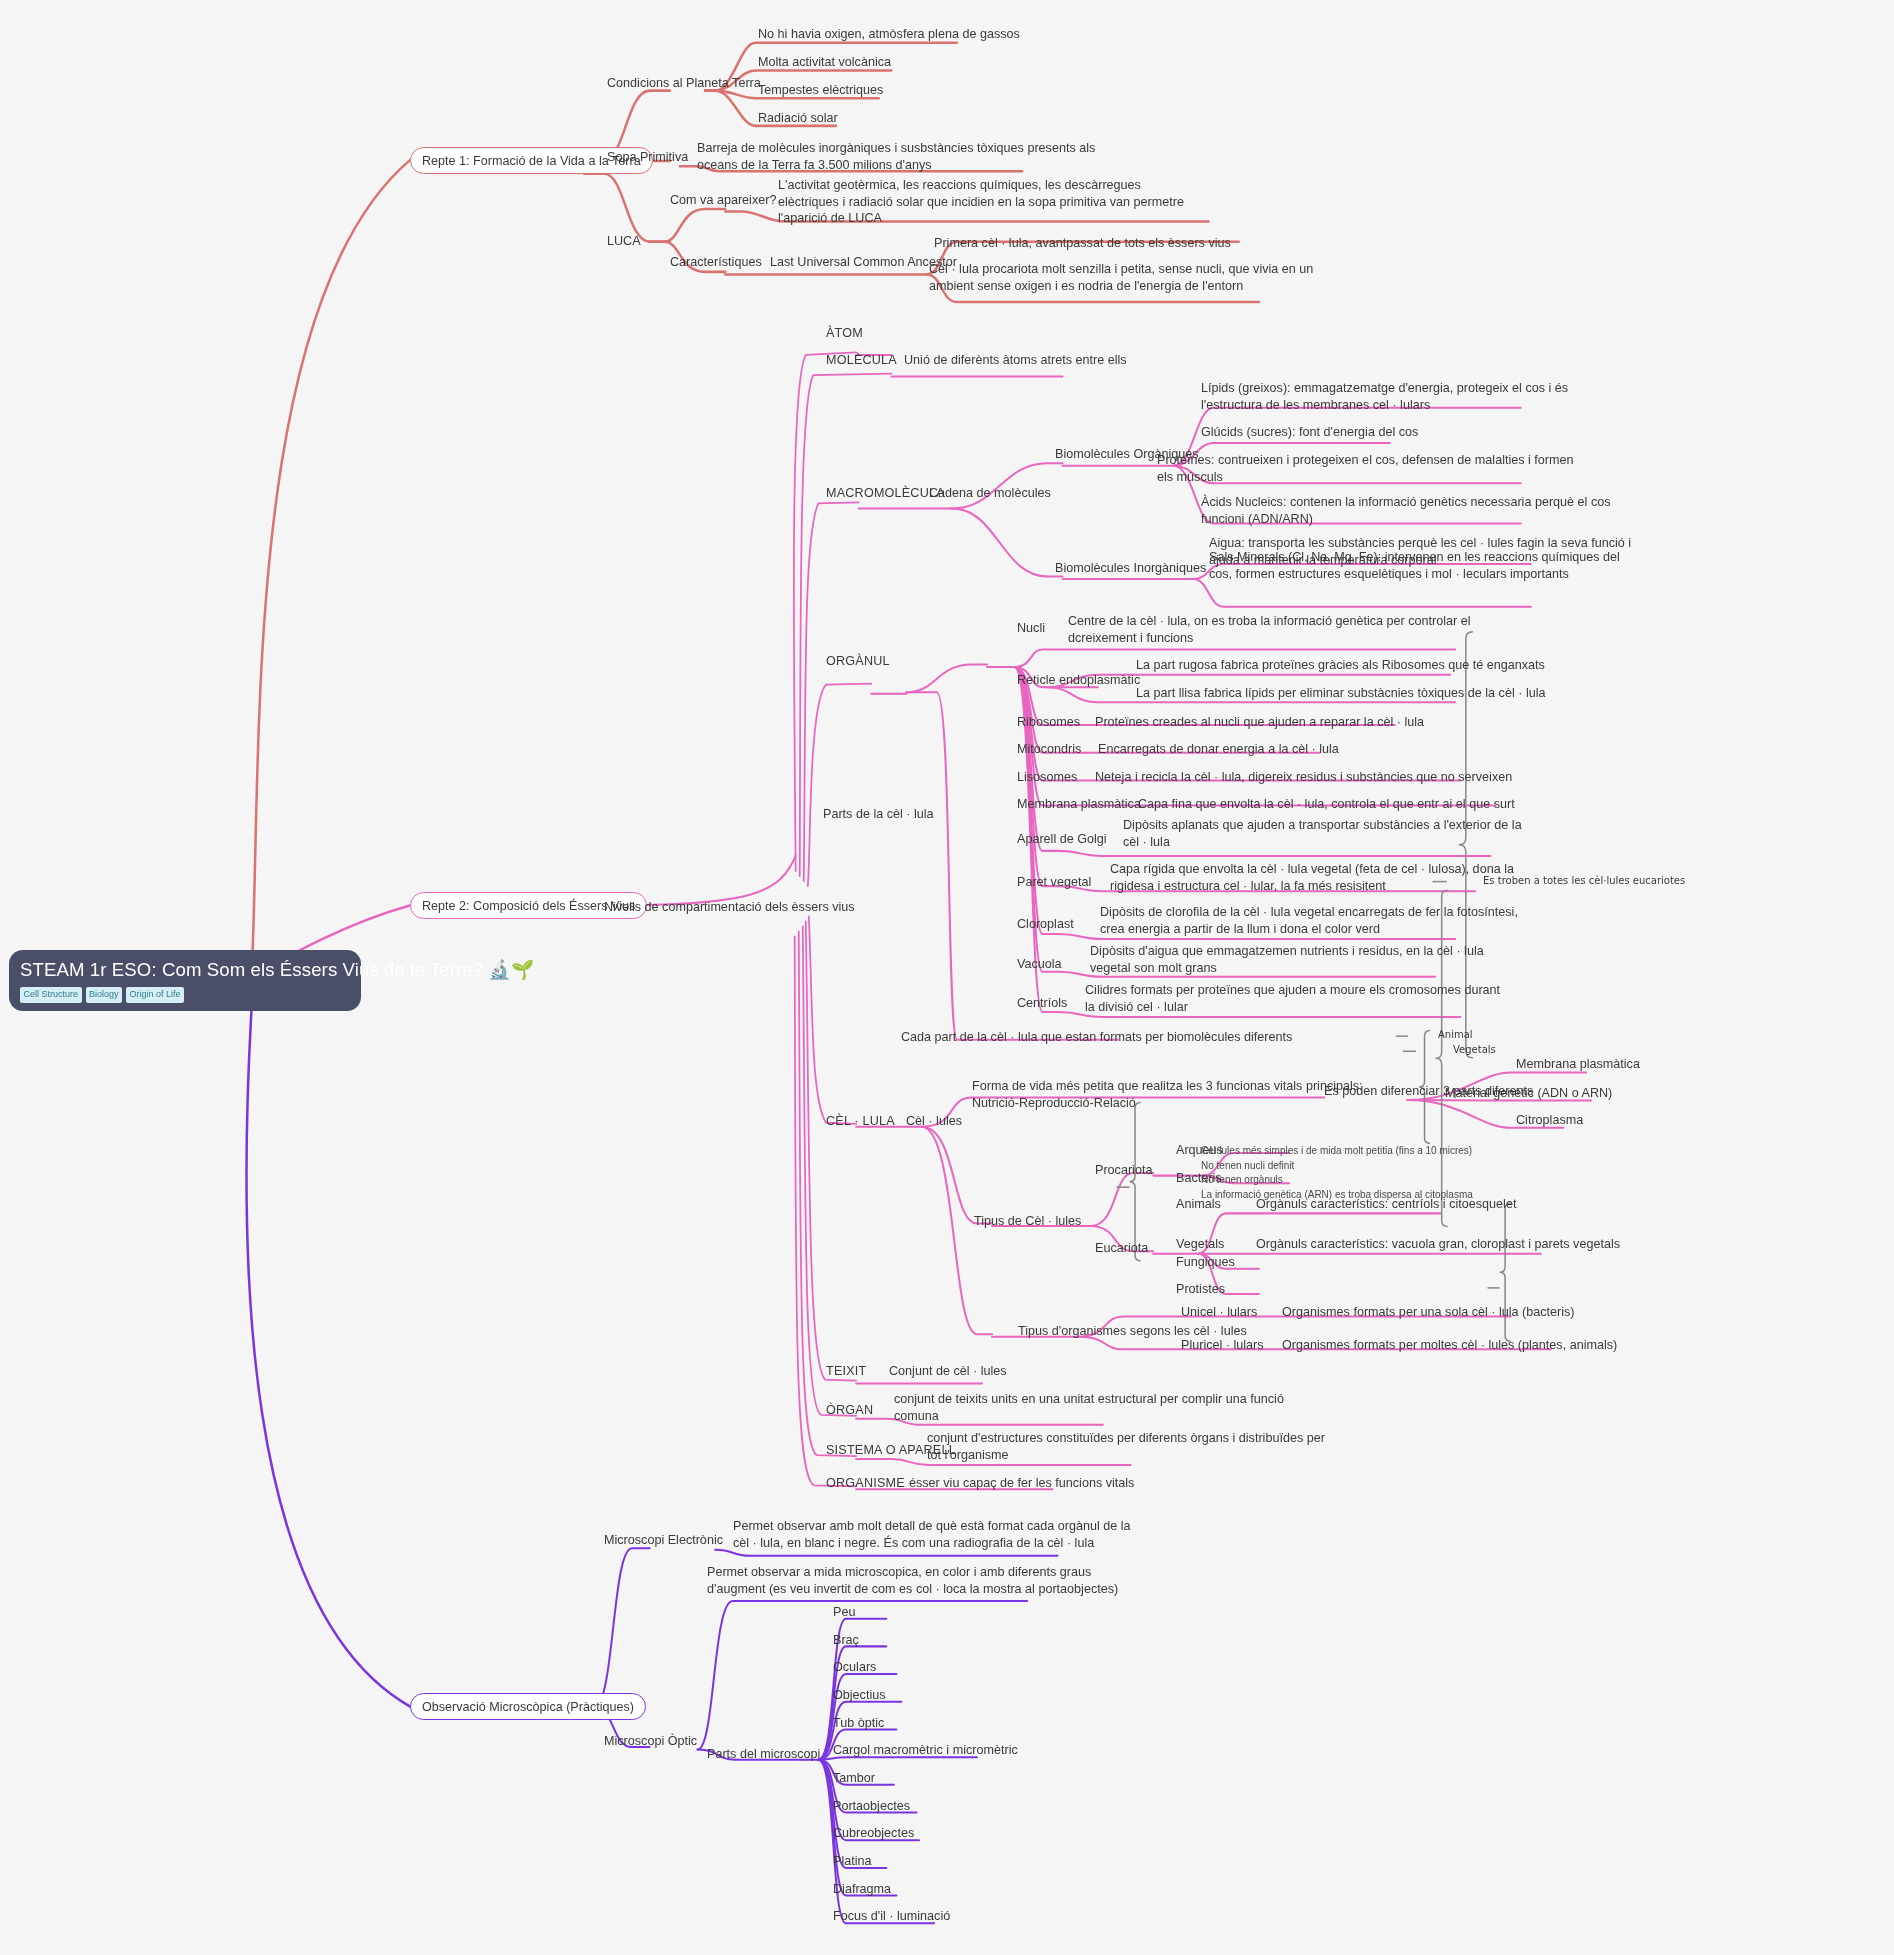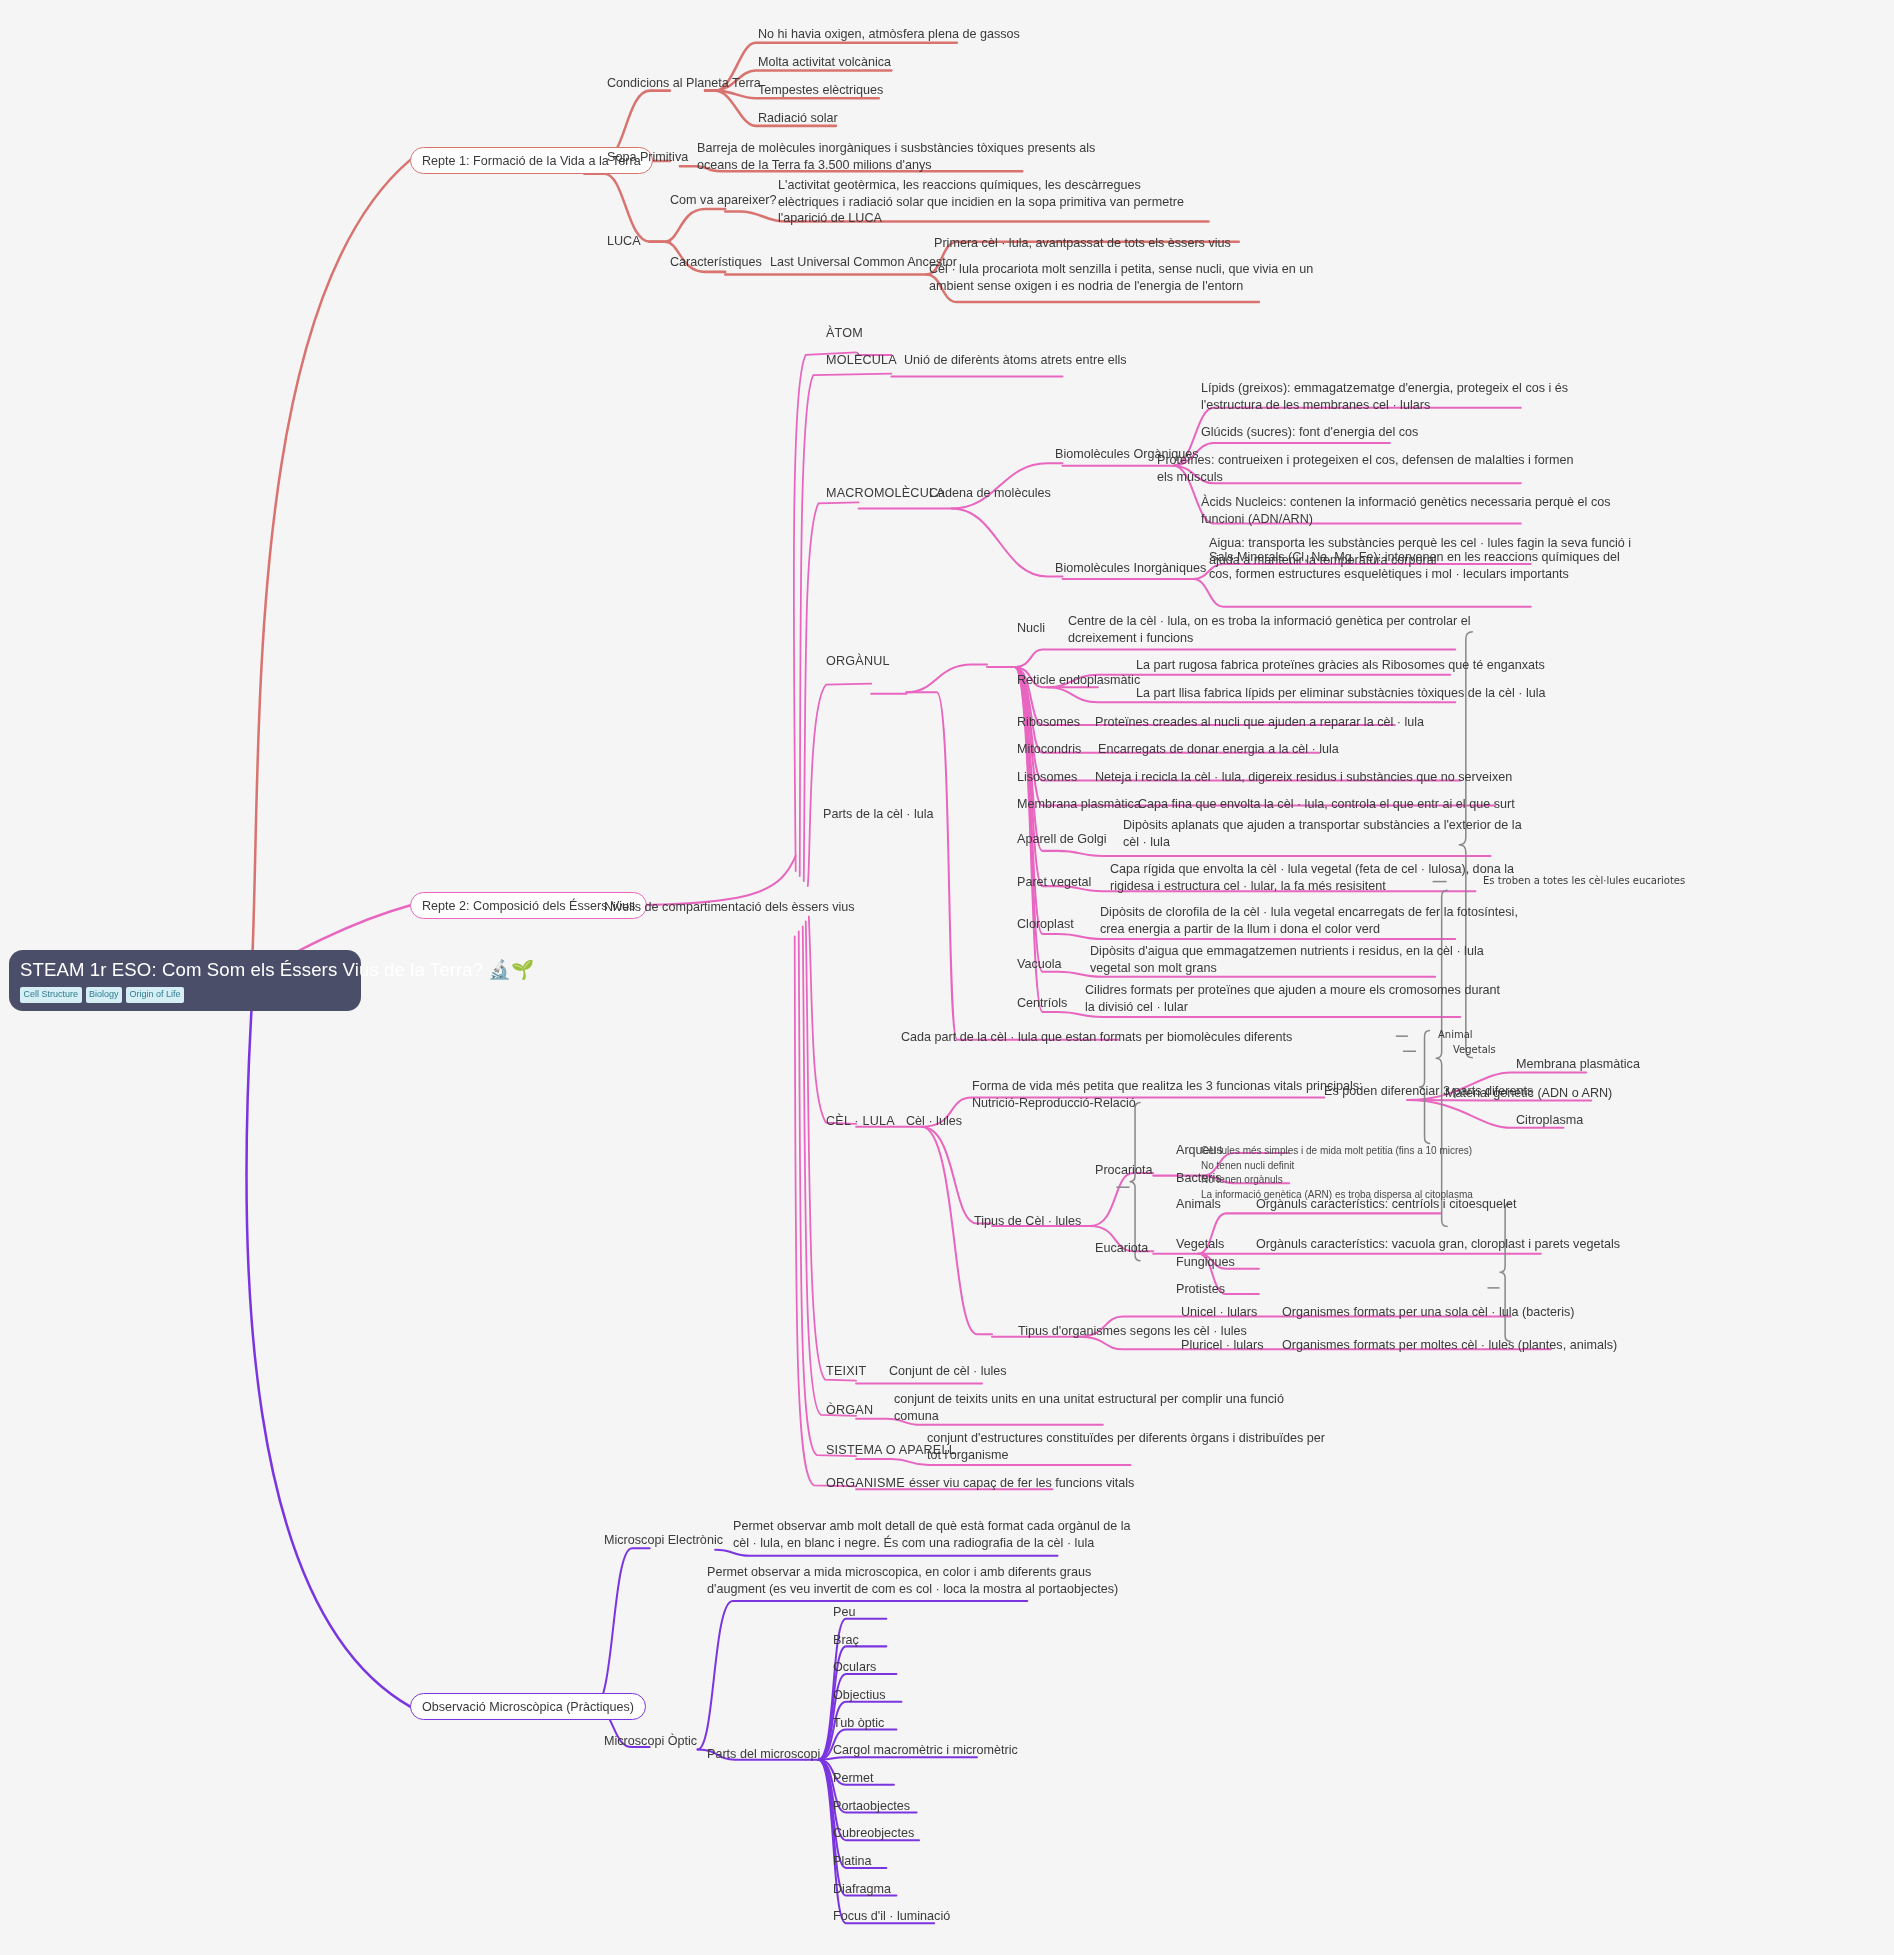--- a/index.html
+++ b/index.html
@@ -352,21 +352,21 @@
   <div class="n" style="left:707px;top:1564px;">Permet observar a mida microscopica, en color i amb diferents graus
 d'augment (es veu invertit de com es col · loca la mostra al portaobjectes)</div>
   <div class="n" style="left:707px;top:1746px;">Parts del microscopi</div>
 
   <div class="n" style="left:833px;top:1604px;">Peu</div>
   <div class="n" style="left:833px;top:1632px;">Braç</div>
   <div class="n" style="left:833px;top:1659px;">Oculars</div>
   <div class="n" style="left:833px;top:1687px;">Objectius</div>
   <div class="n" style="left:833px;top:1715px;">Tub òptic</div>
   <div class="n" style="left:833px;top:1742px;">Cargol macromètric i micromètric</div>
-  <div class="n" style="left:833px;top:1770px;">Permet</div>
+  <div class="n" style="left:833px;top:1770px;">Tambor</div>
   <div class="n" style="left:833px;top:1798px;">Portaobjectes</div>
   <div class="n" style="left:833px;top:1825px;">Cubreobjectes</div>
   <div class="n" style="left:833px;top:1853px;">Platina</div>
   <div class="n" style="left:833px;top:1881px;">Diafragma</div>
   <div class="n" style="left:833px;top:1908px;">Focus d'il · luminació</div>
 
 </div>
 
 
 </body></html>

